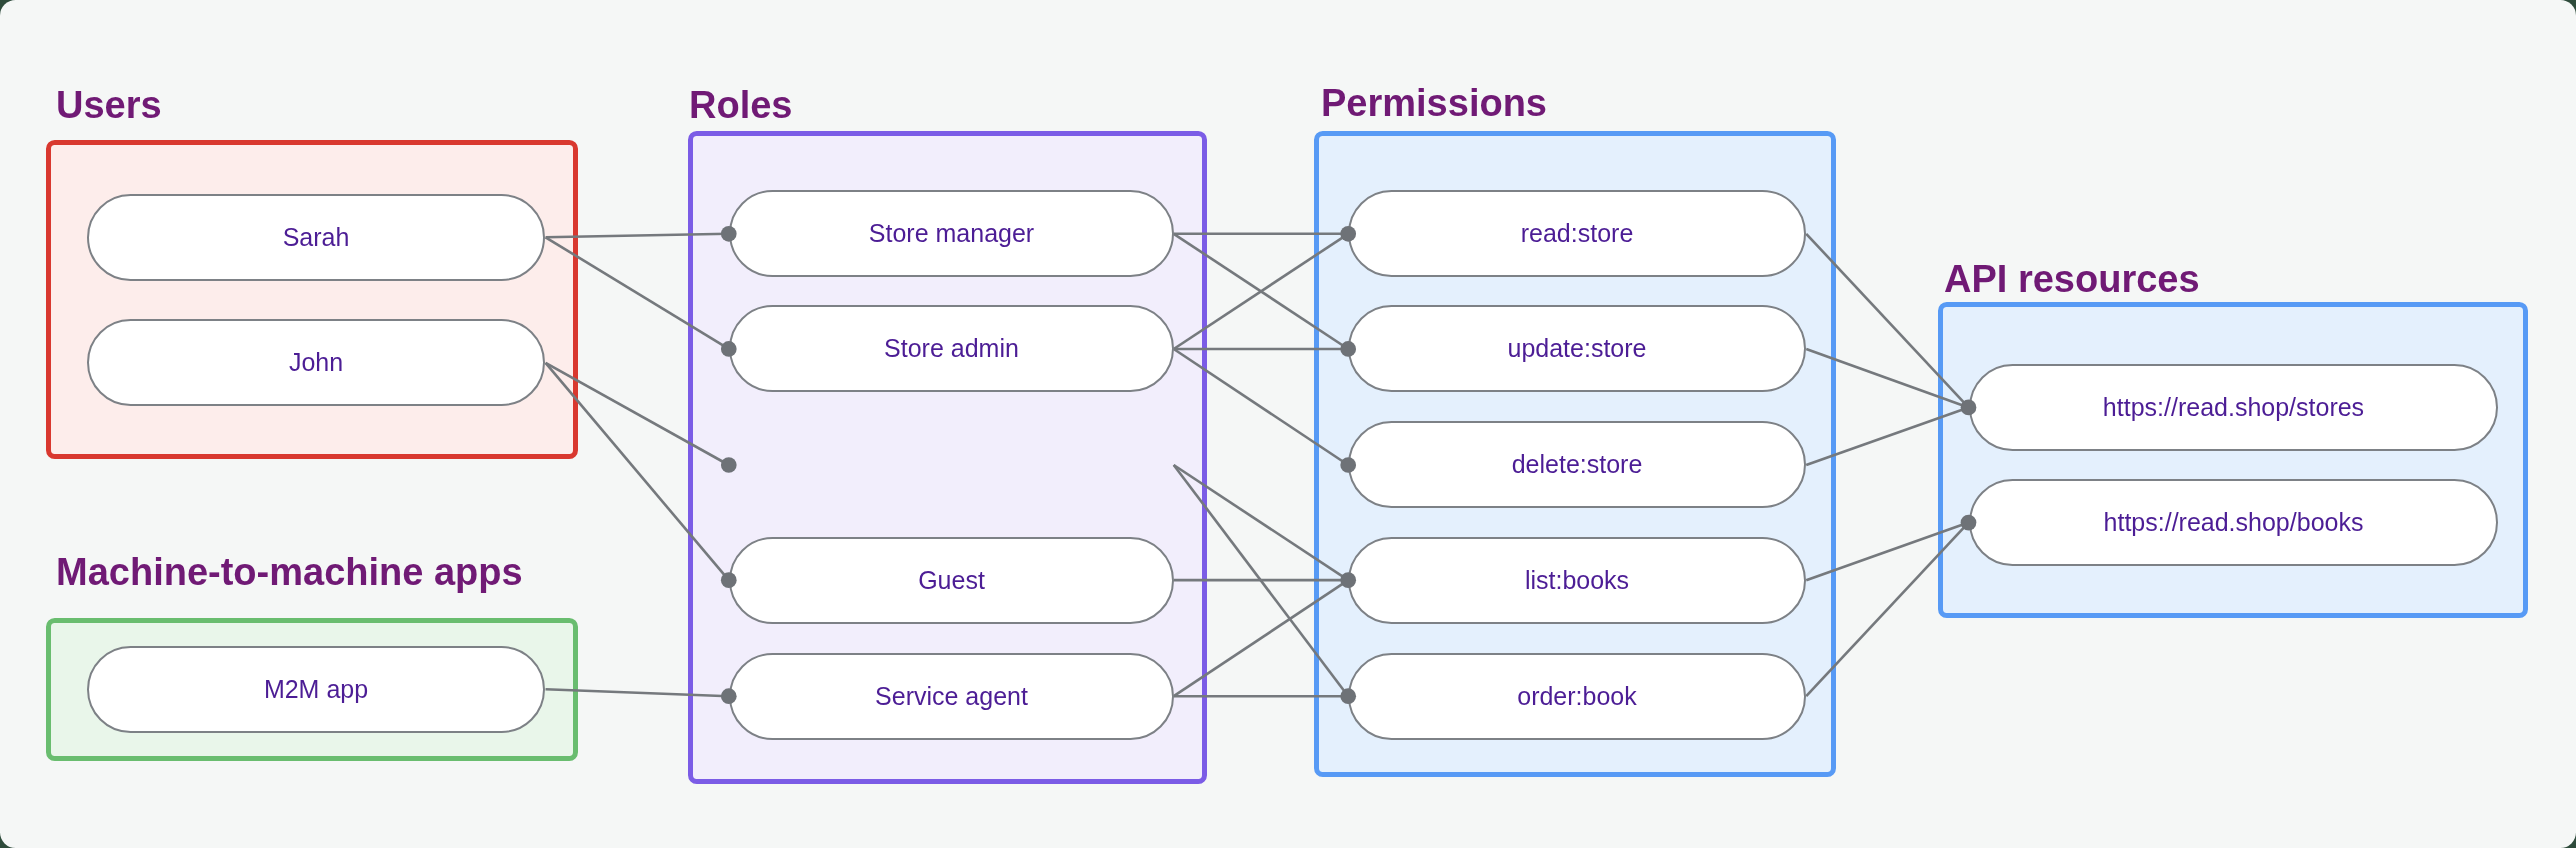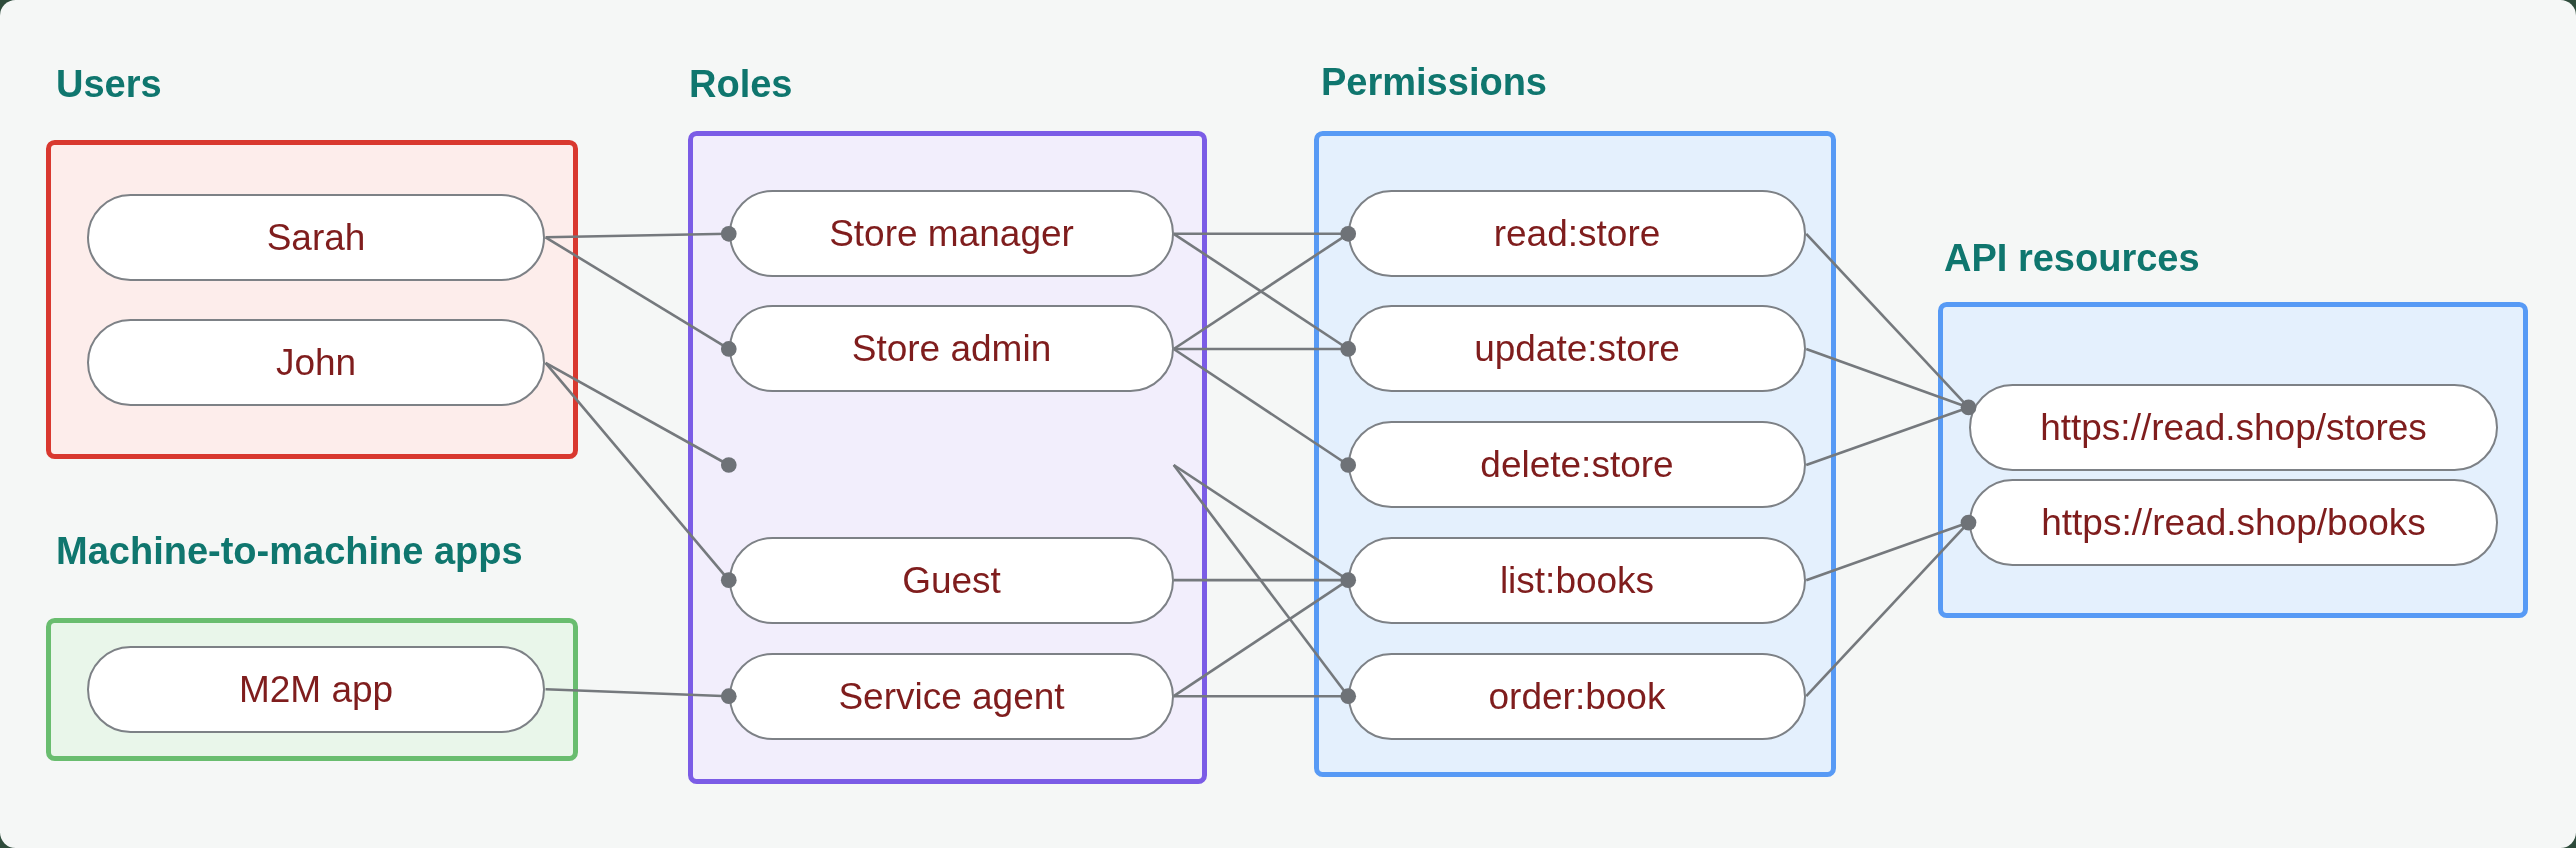--- a/index.html
+++ b/index.html
@@ -24,22 +24,23 @@
   .gbox.users       { left: 46px;   top: 140px; width: 532px; height: 319px; border-color:#d9382f; background:#fdedeb; }
   .gbox.m2m         { left: 46px;   top: 618px; width: 532px; height: 143px; border-color:#69bd6f; background:#e9f6ea; }
   .gbox.roles       { left: 688px;  top: 131px; width: 519px; height: 653px; border-color:#7b5ce6; background:#f2eefc; }
   .gbox.permissions { left: 1314px; top: 131px; width: 522px; height: 646px; border-color:#579af5; background:#e4f0fd; }
   .gbox.api         { left: 1938px; top: 302px; width: 590px; height: 316px; border-color:#579af5; background:#e4f0fd; }
 
   .glabel {
     position: absolute;
     font-size: 38px;
     font-weight: 600;
-    color: #0f766e;
+    color: #701a75;
     white-space: nowrap;
+    margin-top: 21px;
   }
   .lbl-users { left: 56px;   top: 63px;  }
   .lbl-m2m   { left: 56px;   top: 530px; }
   .lbl-roles { left: 689px;  top: 63px;  }
   .lbl-perms { left: 1321px; top: 61px;  }
   .lbl-api   { left: 1944px; top: 237px; }
 
   svg.layer {
     position: absolute;
     left: 0; top: 0;
@@ -52,22 +53,22 @@
   .pill {
     position: absolute;
     box-sizing: border-box;
     height: 87px;
     background: #ffffff;
     border: 2.6px solid #7d8186;
     border-radius: 44px;
     display: flex;
     align-items: center;
     justify-content: center;
-    font-size: 37px;
-    color: #7f1d1d;
+    font-size: 25px;
+    color: #4c1d95;
     white-space: nowrap;
   }
   .col-users { left: 87px;  width: 458px; }
   .col-roles { left: 729px;  width: 445px; }
   .col-perms { left: 1348px; width: 458px; }
   .col-api   { left: 1969px; width: 529px; }
 </style>
 </head>
 <body>
 
@@ -110,21 +111,21 @@
   <div class="pill col-roles" style="top:190px">Store manager</div>
   <div class="pill col-roles" style="top:537px">Guest</div>
   <div class="pill col-roles" style="top:653px">Service agent</div>
 
   <div class="pill col-perms" style="top:305px">update:store</div>
   <div class="pill col-perms" style="top:190px">read:store</div>
   <div class="pill col-perms" style="top:421px">delete:store</div>
   <div class="pill col-perms" style="top:537px">list:books</div>
   <div class="pill col-perms" style="top:653px">order:book</div>
 
-  <div class="pill col-api" style="top:384px">https://read.shop/stores</div>
+  <div class="pill col-api" style="top:364px">https://read.shop/stores</div>
   <div class="pill col-api" style="top:479px">https://read.shop/books</div>
 
   <svg class="layer" viewBox="0 0 2952 972" width="2576" height="848">
     <circle cx="835" cy="268" r="9"></circle>
     <circle cx="835" cy="400" r="9"></circle>
     <circle cx="835" cy="533" r="9"></circle>
     <circle cx="835" cy="665" r="9"></circle>
     <circle cx="835" cy="798" r="9"></circle>
     <circle cx="1545" cy="268" r="9"></circle>
     <circle cx="1545" cy="400" r="9"></circle>

